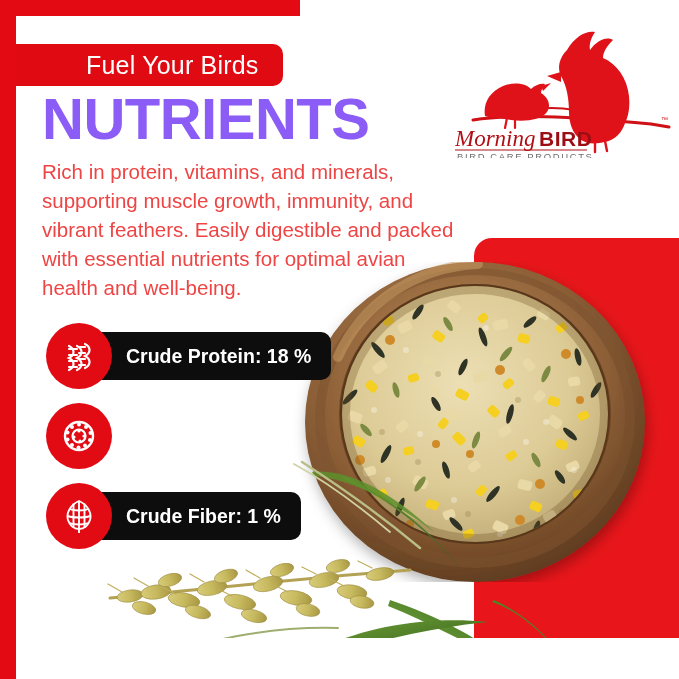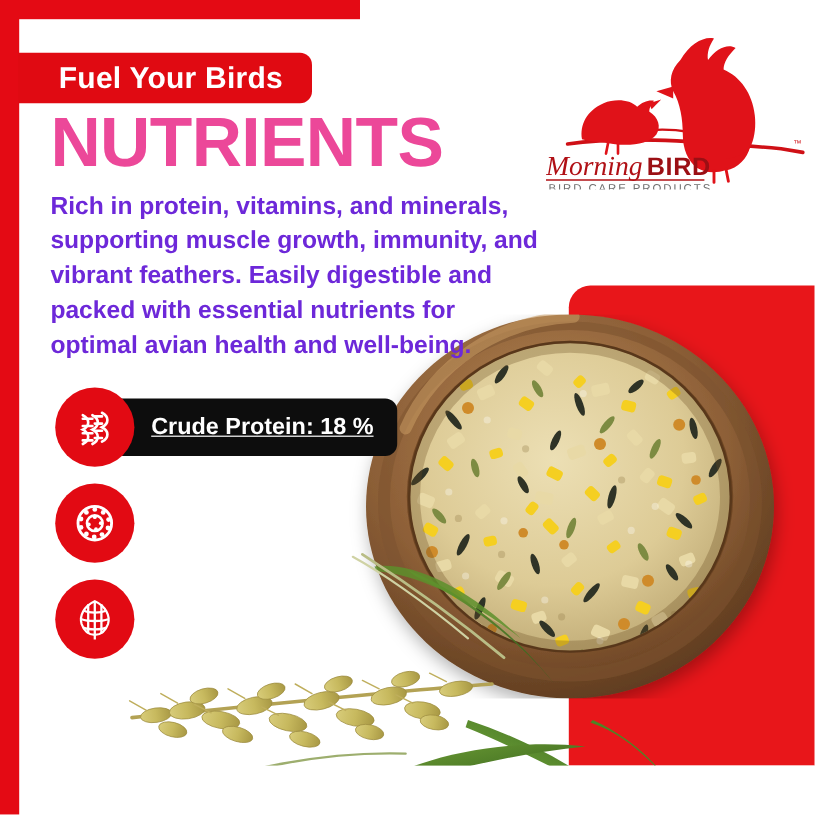--- a/index.html
+++ b/index.html
@@ -55,45 +55,45 @@
     background: #e00a12;
     border-top-right-radius: 10px;
     border-bottom-right-radius: 10px;
     display: flex;
     align-items: center;
     z-index: 7;
   }
   .banner-text {
     color: #ffffff;
     font-size: 25px;
-    font-weight: bold;
+    font-weight: normal;
     letter-spacing: 0.2px;
     white-space: nowrap;
+    margin-left: 37px;
   }
 
   .headline {
     position: absolute;
     left: 42px; top: 90px;
     font-size: 58px;
     font-weight: bold;
-    color: #ec4899;
+    color: #8b5cf6;
     letter-spacing: -0.5px;
     line-height: 1.0;
     z-index: 7;
   }
 
   .body-copy {
     position: absolute;
     left: 42px; top: 158px;
     width: 415px;
     font-size: 20.5px;
     line-height: 1.41;
-    color: #6d28d9;
+    color: #ef4444;
     z-index: 7;
-    font-weight: bold;
   }
 
   
   .logo {
     position: absolute;
     left: 455px; top: 28px;
     width: 224px; height: 130px;
     z-index: 8;
     text-decoration: underline;
   }
@@ -134,21 +134,20 @@
     align-items: center;
     padding-left: 36px;
     padding-right: 20px;
     z-index: 2;
   }
   .badge-label {
     color: #ffffff;
     font-size: 19.5px;
     font-weight: bold;
     white-space: nowrap;
-    text-decoration: underline;
   }
 
   
   .bowl-wrap {
     position: absolute;
     left: 278px; top: 262px;
     width: 400px; height: 320px;
     z-index: 4;
   }
 
@@ -519,17 +518,20 @@
             <path d="M20 5 C29 9 33 17 31 24 C29 30 25 33 20 33 C15 33 11 30 9 24 C7 17 11 9 20 5 Z"></path>
             <path d="M20 5 L20 33"></path>
             <path d="M11 13 C15 15 25 15 29 13"></path>
             <path d="M9 20 C14 22 26 22 31 20"></path>
             <path d="M10.5 27 C15 29 25 29 29.5 27"></path>
             <path d="M14.5 7.5 L14.5 32 M25.5 7.5 L25.5 32"></path>
             <path d="M20 33 L20 37"></path>
           </g>
         </svg>
       </div>
+      <div class="badge-pill">
+        <span class="badge-label">Crude Fiber:  1 %</span>
+      </div>
     </div>
 
   </div>
 
 </div>
 
 </body></html>

